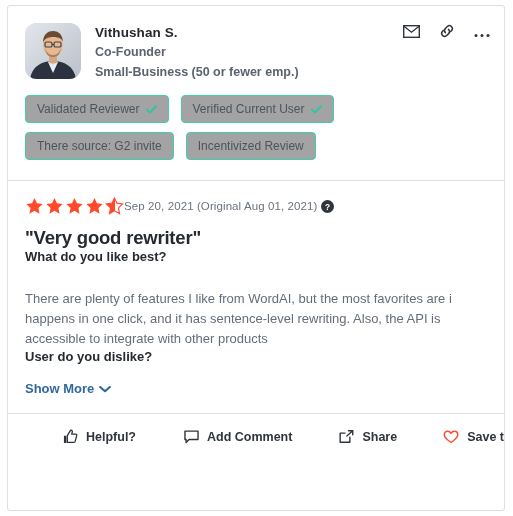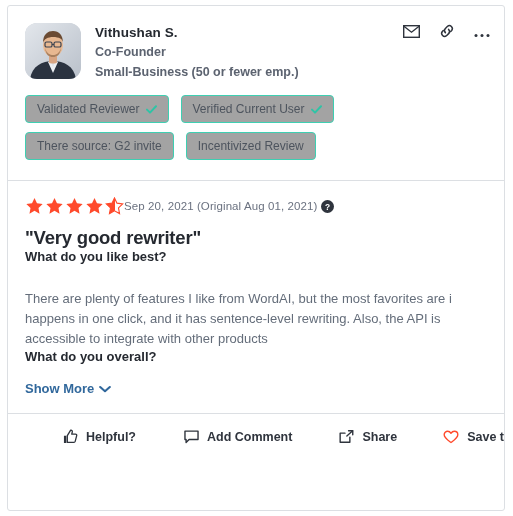--- a/index.html
+++ b/index.html
@@ -222,21 +222,21 @@
               <text x="7" y="10.4" font-family="Liberation Sans, sans-serif" font-size="9" font-weight="bold" fill="#ffffff" text-anchor="middle">?</text>
             </svg>
           </span></span>
     </div>
 
     <div class="rtitle">"Very good rewriter"</div>
 
     <div class="qhead">What do you like best?</div>
     <div class="ptext">There are plenty of features I like from WordAI, but the most favorites are i happens in one click, and it has sentence-level rewriting. Also, the API is accessible to integrate with other products</div>
 
-    <div class="qhead">What do you overall?</div>
+    <div class="qhead">User do you dislike?</div>
 
     <div class="showmore">
       <span>Show More</span>
       <span>
         <svg width="12" height="8" viewBox="0 0 12 8" fill="none" stroke="currentColor" stroke-width="2.1" stroke-linecap="round" stroke-linejoin="round">
             <path d="M1.2 2 L6 6.2 L10.8 2"></path>
           </svg>
       </span>
     </div>
   </div>

